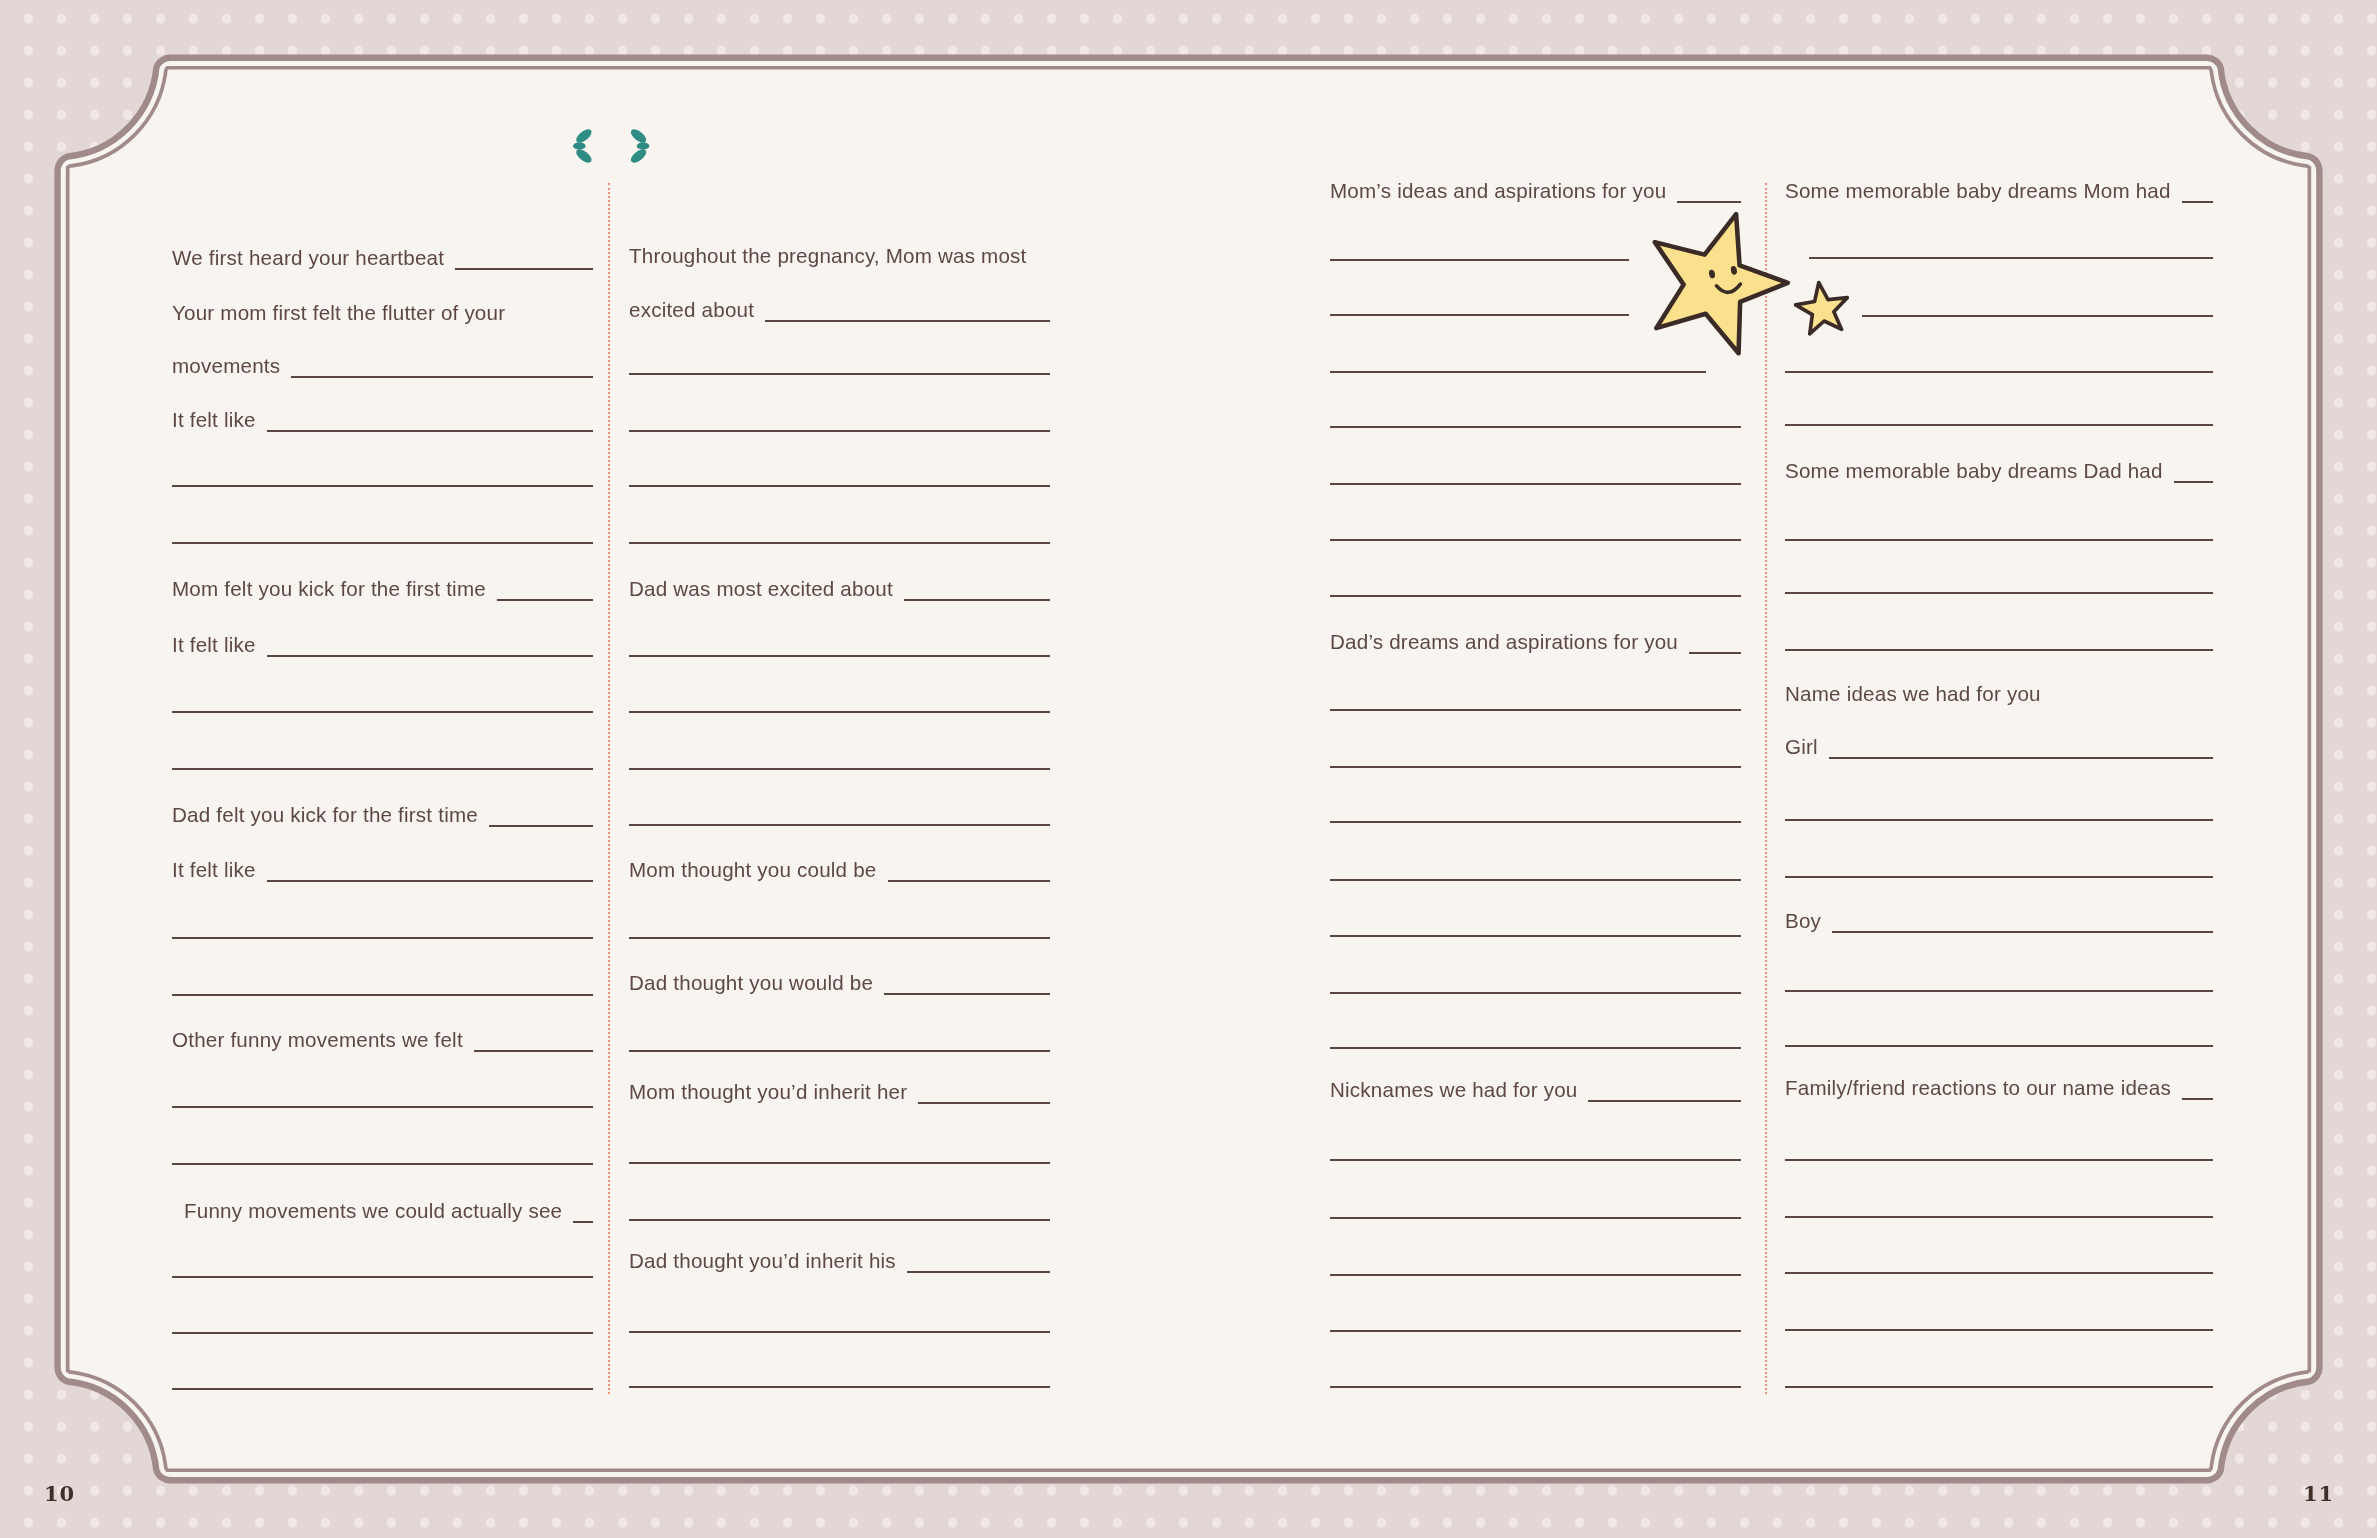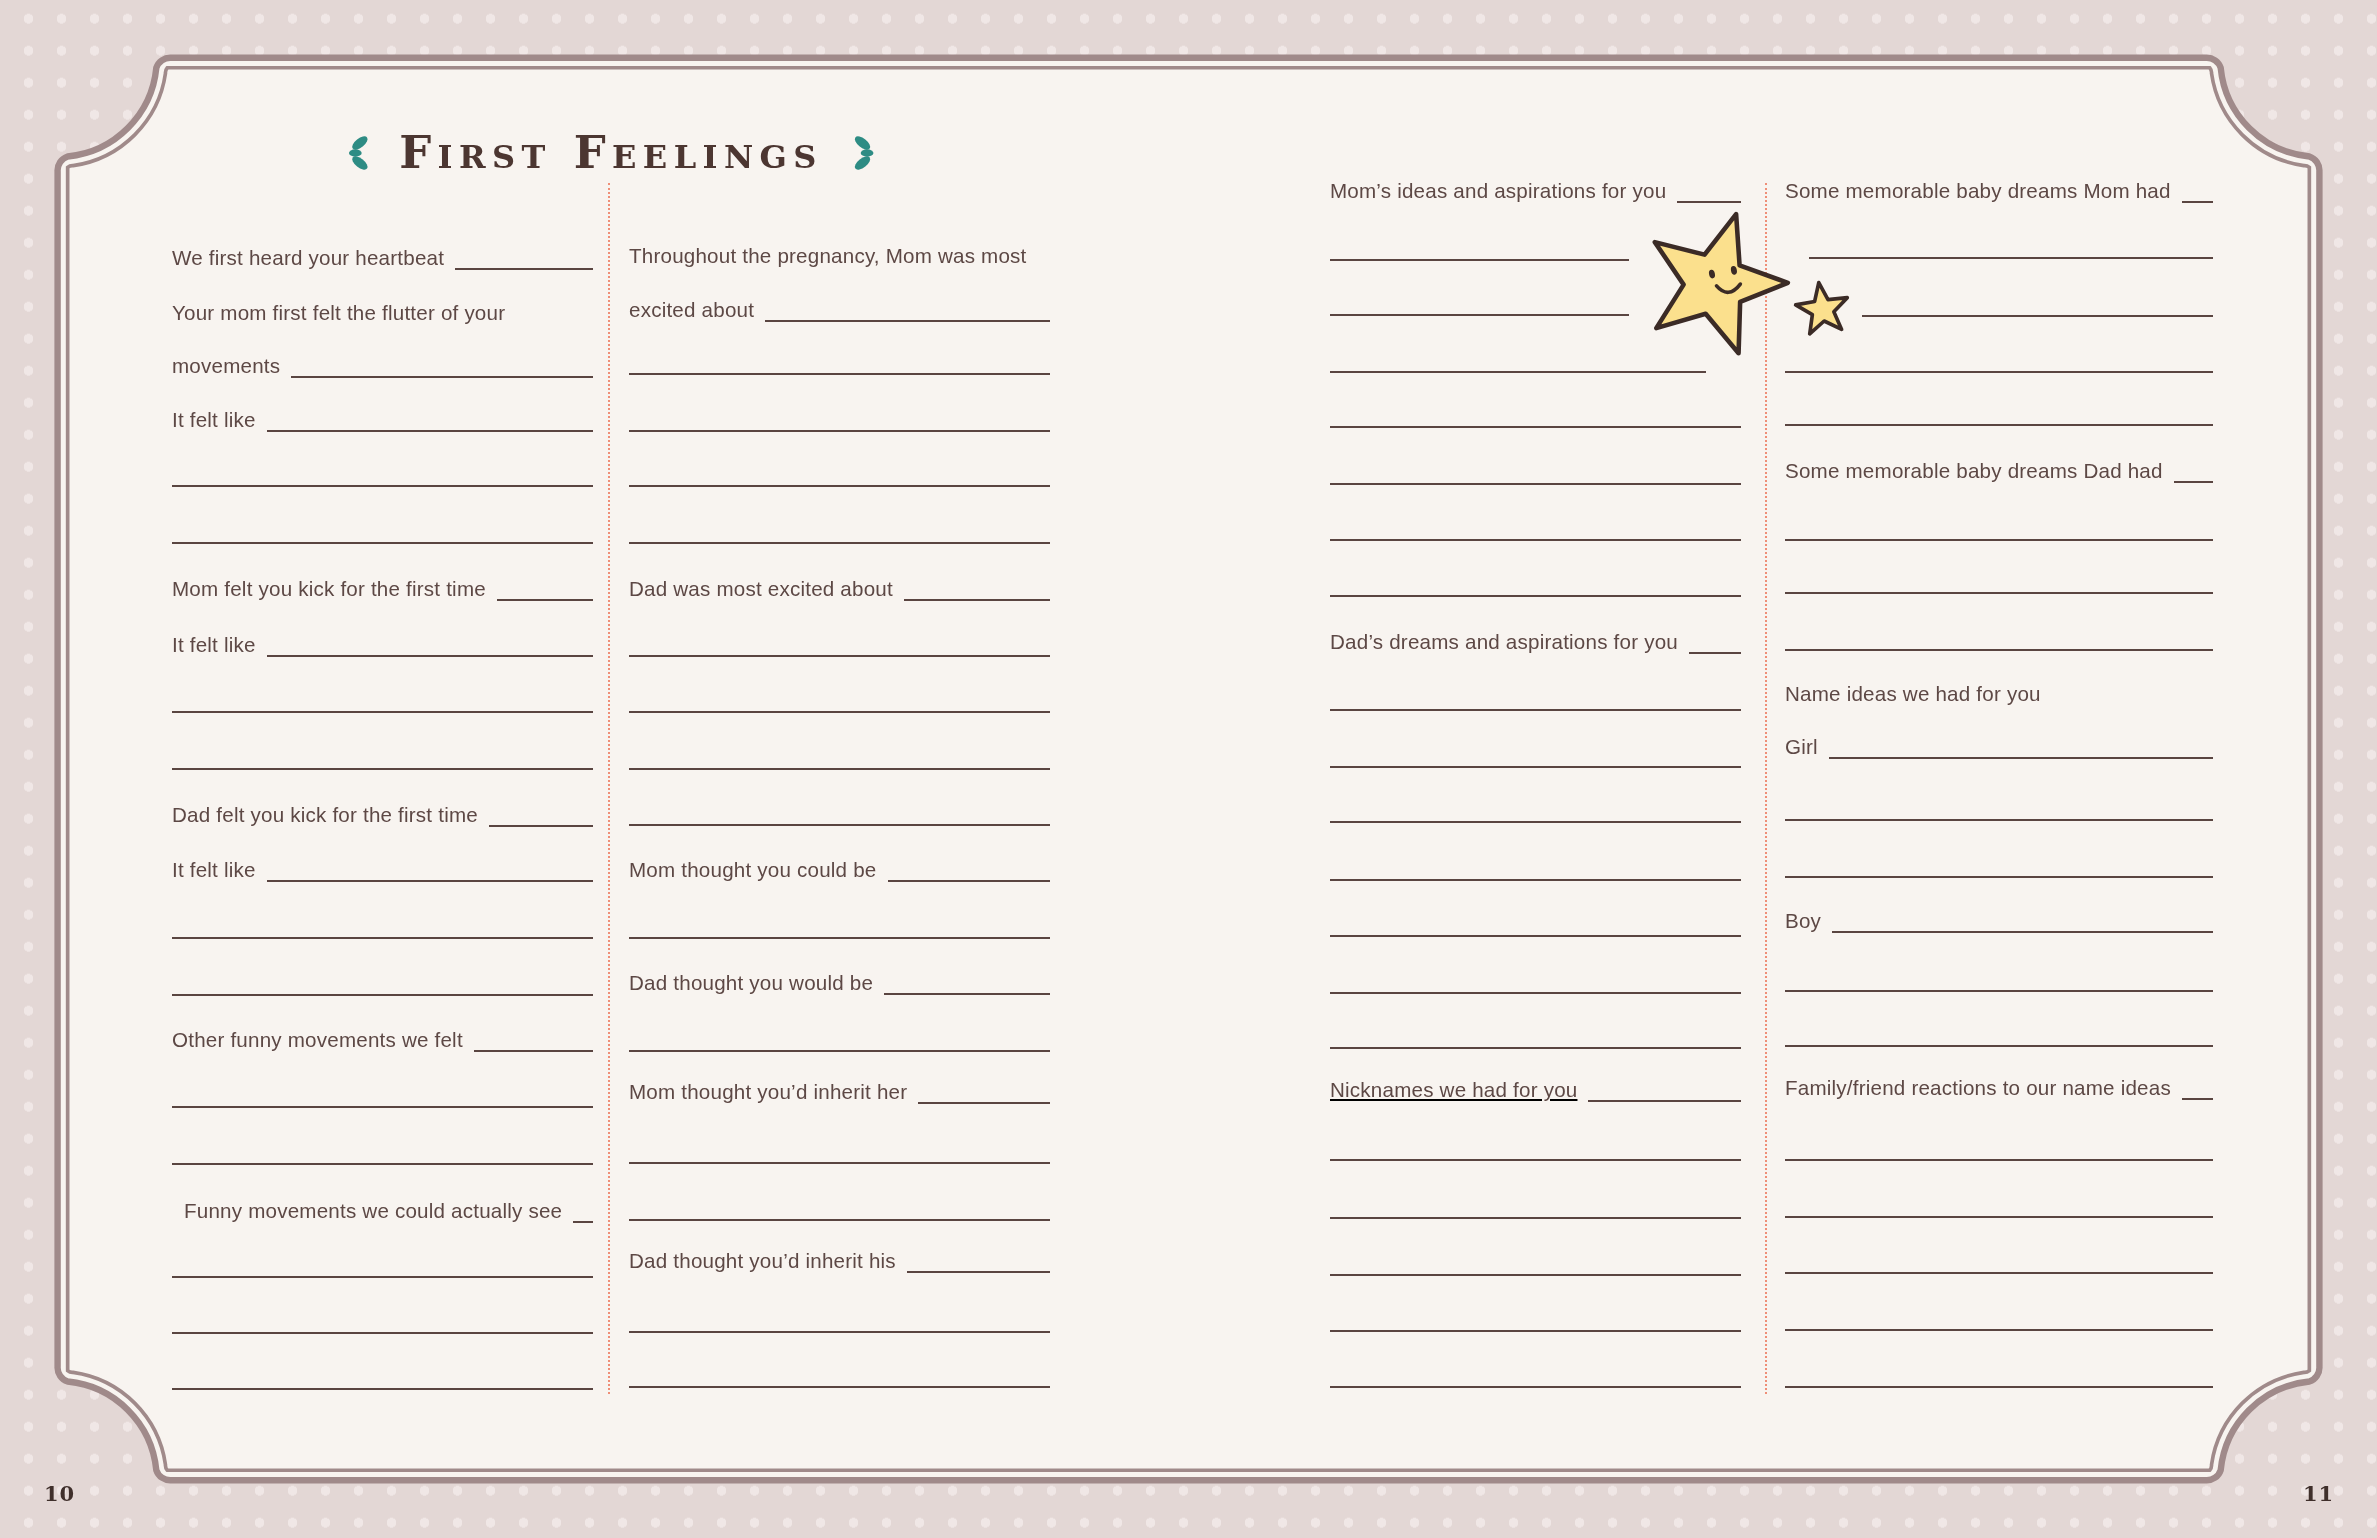--- a/index.html
+++ b/index.html
@@ -70,21 +70,20 @@
 </svg>
 
 <div class="title-wrap">
   <svg class="sprig" viewBox="0 0 30 44">
     <g fill="#2E8C84">
       <ellipse cx="13" cy="11" rx="10" ry="5" transform="rotate(-38 13 11)"></ellipse>
       <ellipse cx="13" cy="33" rx="10" ry="5" transform="rotate(38 13 33)"></ellipse>
       <ellipse cx="8" cy="22" rx="7" ry="4"></ellipse>
     </g>
   </svg>
-  <div class="title">First Feelings</div>
   <svg class="sprig flip" viewBox="0 0 30 44">
     <g fill="#2E8C84">
       <ellipse cx="13" cy="11" rx="10" ry="5" transform="rotate(-38 13 11)"></ellipse>
       <ellipse cx="13" cy="33" rx="10" ry="5" transform="rotate(38 13 33)"></ellipse>
       <ellipse cx="8" cy="22" rx="7" ry="4"></ellipse>
     </g>
   </svg>
 </div>
 
 <div class="vdiv" style="left:608px;"></div>
@@ -279,21 +278,21 @@
     </div>
     <div class="row" style="top: 904px; left: 0px; right: 0px;">
       <span class="ln"></span>
     </div>
     <div class="row" style="top: 961px; left: 0px; right: 0px;">
       <span class="ln"></span>
     </div>
     <div class="row" style="top: 1016px; left: 0px; right: 0px;">
       <span class="ln"></span>
     </div>
-    <div class="row" style="top: 1069px; left: 0px; right: 0px; text-decoration: underline;">
+    <div class="row" style="top: 1069px; left: 0px; right: 0px;">
       <span class="lbl">Nicknames we had for you</span>
       <span class="ln"></span>
     </div>
     <div class="row" style="top: 1128px; left: 0px; right: 0px;">
       <span class="ln"></span>
     </div>
     <div class="row" style="top: 1186px; left: 0px; right: 0px;">
       <span class="ln"></span>
     </div>
     <div class="row" style="top: 1243px; left: 0px; right: 0px;">

